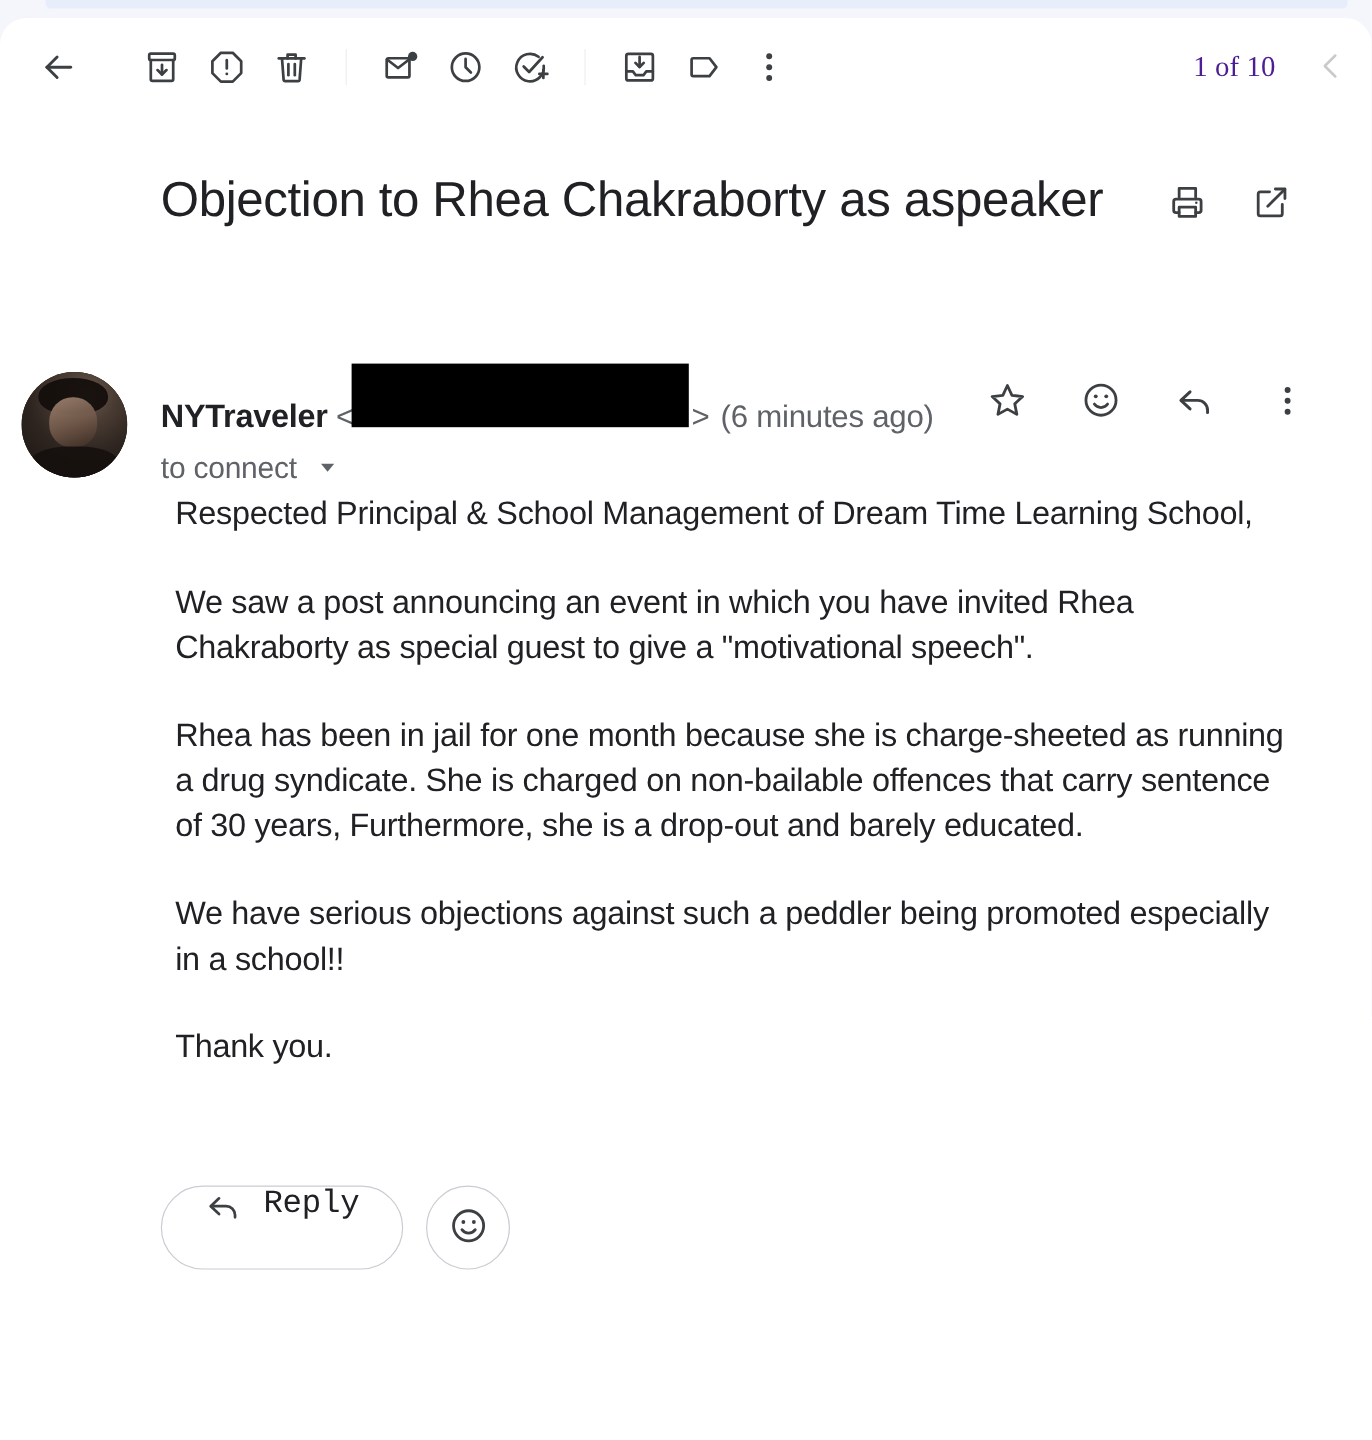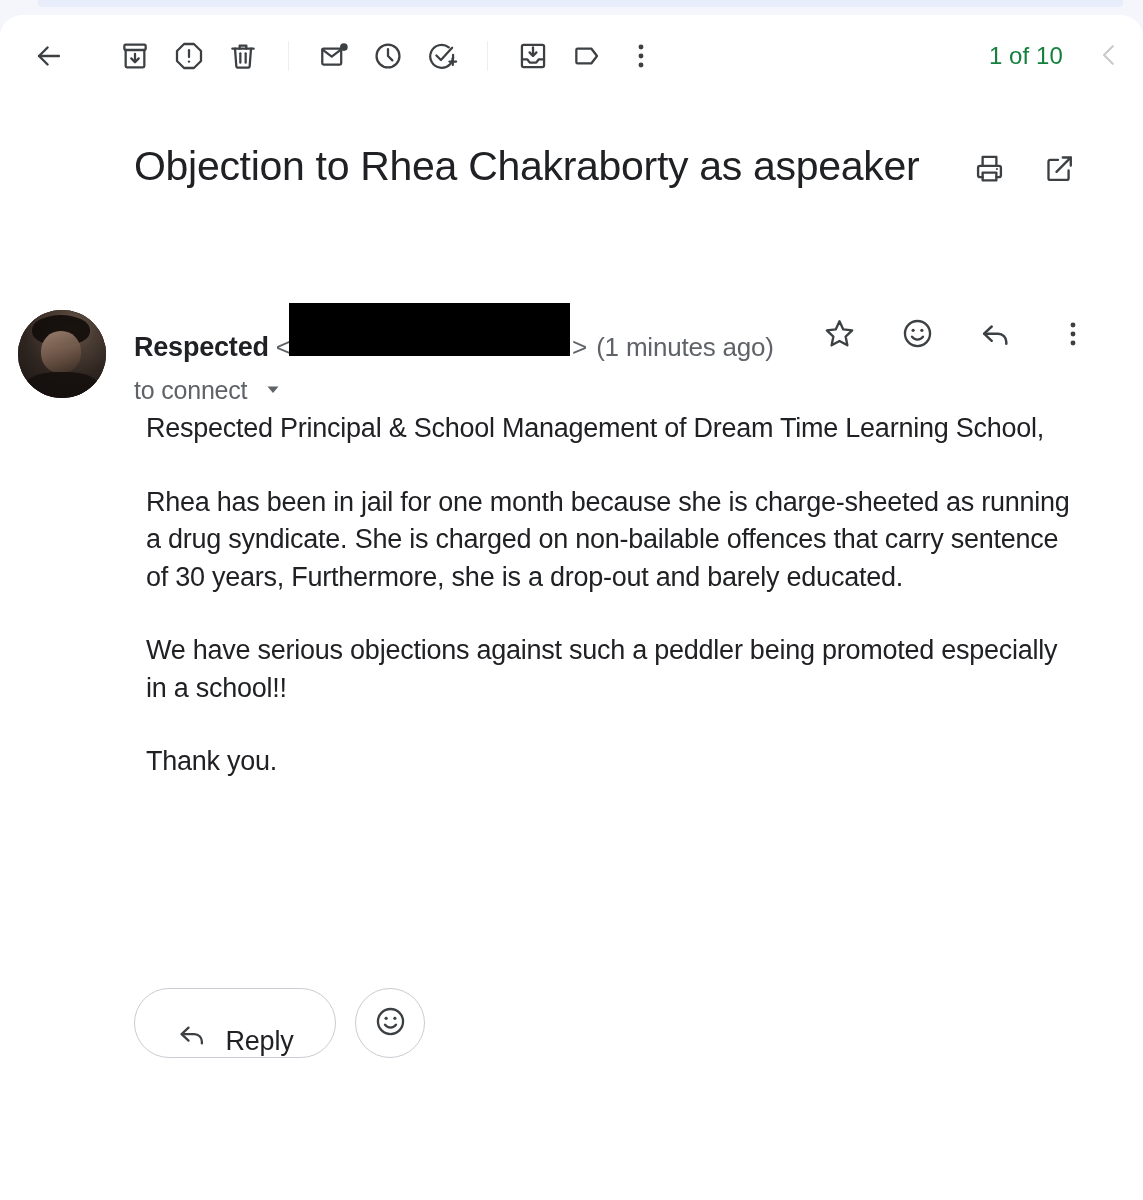--- a/index.html
+++ b/index.html
@@ -72,25 +72,25 @@
   .tb-divider {
     width: 1px;
     height: 30px;
     background: #eceef1;
     margin: 0 18px;
     flex: 0 0 auto;
   }
   .tb-spacer { flex: 1 1 auto; }
   .counter {
     font-size: 24px;
-    color: #15803d;
+    color: #4c1d95;
     letter-spacing: 0.1px;
     white-space: nowrap;
     margin-right: 22px;
-    font-family: Liberation Sans, sans-serif;
+    font-family: Liberation Serif, serif;
   }
   .tb-nav {
     width: 48px;
     height: 48px;
     border: none;
     background: transparent;
     display: flex;
     align-items: center;
     justify-content: center;
     cursor: default;
@@ -293,28 +293,28 @@
     align-items: center;
     gap: 19px;
   }
   .pill {
     height: 70px;
     min-width: 202px;
     border: 1px solid #c9ccd1;
     border-radius: 36px;
     background: #ffffff;
     display: flex;
-    align-items: flex-end;
+    align-items: flex-start;
     justify-content: center;
     gap: 17px;
     padding: 0 34px;
     font-size: 27px;
     color: #202124;
     cursor: pointer;
-    font-family: Liberation Sans, sans-serif;
+    font-family: Liberation Mono, monospace;
     letter-spacing: -0.2px;
   }
   .round-btn {
     width: 70px;
     height: 70px;
     border: 1px solid #c9ccd1;
     border-radius: 50%;
     background: #ffffff;
     display: flex;
     align-items: center;
@@ -479,25 +479,25 @@
   <div class="sender-row">
     <div class="avatar">
       <span class="av-bg"></span>
       <span class="av-hair"></span>
       <span class="av-face"></span>
       <span class="av-body"></span>
     </div>
 
     <div class="sender-main">
       <div class="sender-line">
-        <span class="sender-name">Respected</span>
+        <span class="sender-name">NYTraveler</span>
         <span class="angle">&lt;</span>
         <span class="redaction"></span>
         <span class="angle-close">&gt;</span>
-        <span class="timestamp">(1 minutes ago)</span>
+        <span class="timestamp">(6 minutes ago)</span>
       </div>
       <div class="recipient-line">
         <span class="recipient">to connect</span>
         <button class="caret-btn">
           <span>
             <svg width="22" height="22" viewBox="0 0 24 24" fill="#5f6368">
               <path d="M6 9.2h12L12 16.4z"></path>
             </svg>
           </span>
         </button>
@@ -537,20 +537,21 @@
               <circle cx="12" cy="12" r="1.85"></circle>
               <circle cx="12" cy="18.8" r="1.85"></circle>
           </svg>
         </span>
       </button>
     </div>
   </div>
 
   <div class="mail-body">
     <p>Respected Principal &amp; School Management of Dream Time Learning School,</p>
+    <p>We saw a post announcing an event in which you have invited Rhea Chakraborty as special guest to give a "motivational speech".</p>
     <p>Rhea has been in jail for one month because she is charge-sheeted as running a drug syndicate. She is charged on non-bailable offences that carry sentence of 30 years, Furthermore, she is a drop-out and barely educated.</p>
     <p>We have serious objections against such a peddler being promoted especially in a school!!</p>
     <p>Thank you.</p>
   </div>
 
   <div class="action-bar">
     <button class="pill">
       <span>
         <svg width="32" height="32" viewBox="0 0 24 24" fill="none" stroke="#3c4043" stroke-width="1.7" stroke-linecap="round" stroke-linejoin="round">
           <path d="M9.4 7.2L4.2 12.1l5.2 4.9"></path>

